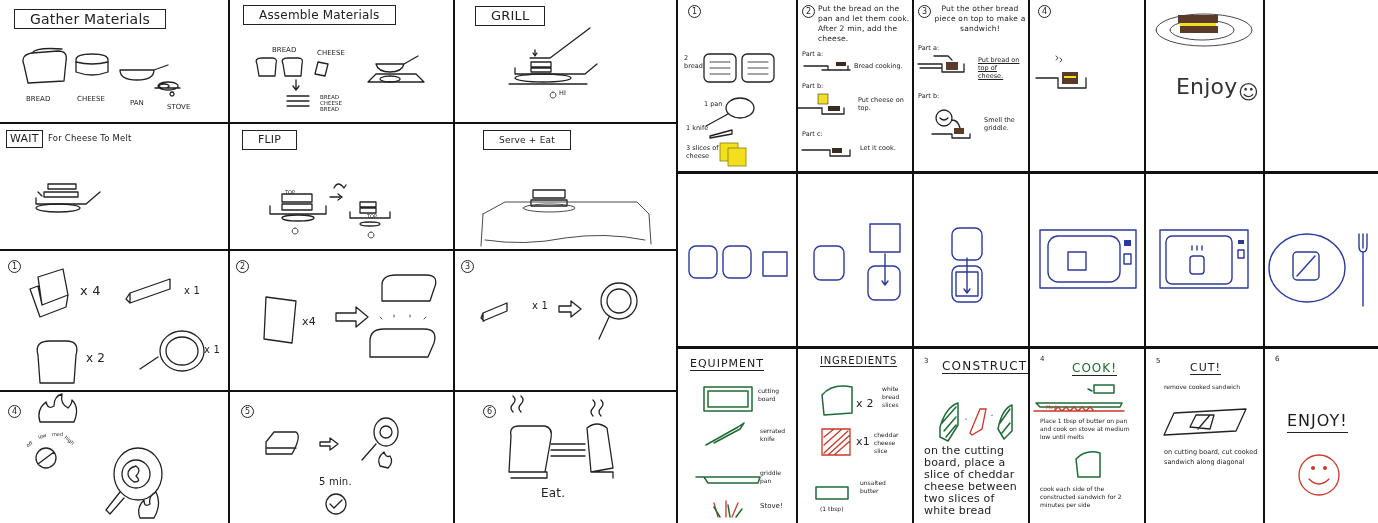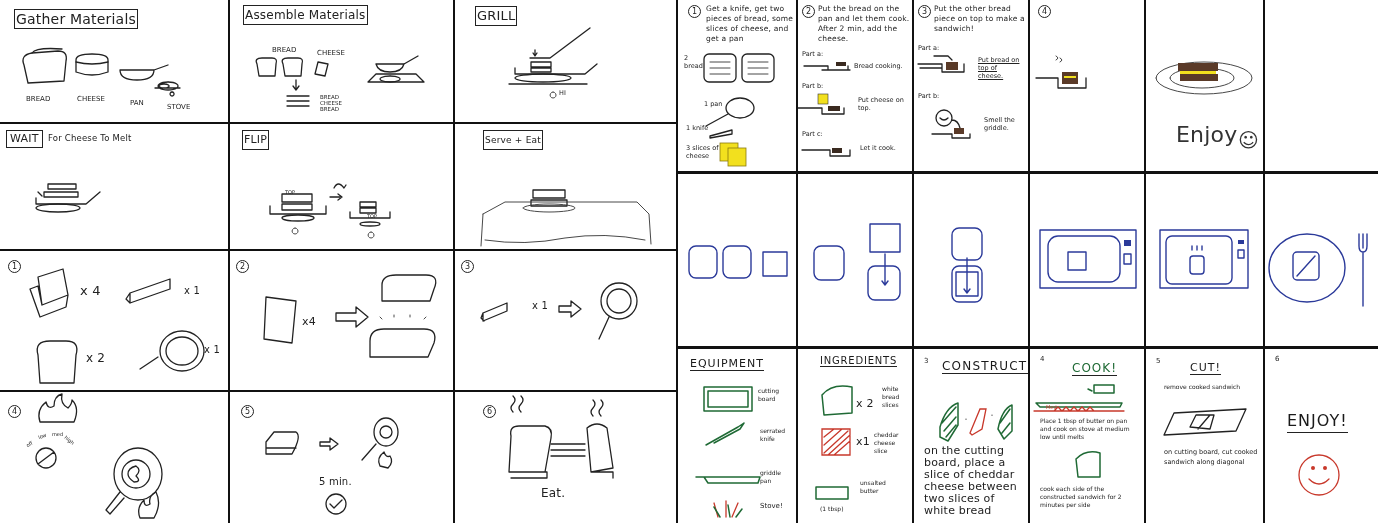--- a/index.html
+++ b/index.html
@@ -7,21 +7,21 @@
   body { position: relative; font-family: "DejaVu Sans", sans-serif; color: #1a1a1a; }
 
   .board { position: absolute; top: 0; height: 523px; background: #fff; }
   #left-board { left: 0; width: 678px; }
   #right-board { left: 678px; width: 700px; }
 
   .panel { position: absolute; background: #fff; overflow: hidden; }
   .grid-line { position: absolute; background: #111; }
 
   .hand { font-family: "DejaVu Sans", sans-serif; letter-spacing: 0.2px; }
-  .title-box { position: absolute; border: 1.3px solid #222; padding: 1px 1px; font-size: 13px; line-height: 16px; color: #222; background: #fff; }
+  .title-box { position: absolute; border: 1.3px solid #222; padding: 1px 15px; font-size: 13px; line-height: 16px; color: #222; background: #fff; }
   .caps { font-size: 7px; color: #222; position: absolute; text-transform: uppercase; }
   .small { position: absolute; font-size: 8px; line-height: 10px; color: #222; }
   .tiny { position: absolute; font-size: 6.5px; line-height: 8px; color: #222; }
   .num { position: absolute; font-size: 9px; color: #222; }
   .num-circle { position: absolute; width: 13px; height: 13px; border: 1px solid #222; border-radius: 50%; font-size: 8px; line-height: 11px; text-align: center; color: #222; }
 
   svg { position: absolute; overflow: visible; }
   .ink { stroke: #222; fill: none; stroke-width: 1.3; stroke-linecap: round; stroke-linejoin: round; }
   .ink-thin { stroke: #333; fill: none; stroke-width: 0.9; stroke-linecap: round; }
   .blue { stroke: #2b3a9a; fill: none; stroke-width: 1.4; stroke-linecap: round; stroke-linejoin: round; }
@@ -201,21 +201,20 @@
   <div class="grid-line" style="left:0;top:122px;width:678px;height:2px;"></div>
   <div class="grid-line" style="left:0;top:249px;width:678px;height:2px;"></div>
   <div class="grid-line" style="left:0;top:390px;width:678px;height:2px;"></div>
   <div class="grid-line" style="left:676px;top:0;width:3px;height:523px;"></div>
 </div>
 
 <div id="right-board" class="board">
 
   <div class="panel" style="left:2px;top:0;width:116px;height:171px;">
     <div class="num-circle" style="left:8px;top:5px;">1</div>
-    <div class="small hand" style="left:26px;top:4px;width:88px;font-size:7.5px;line-height:10px;">Get a knife, get two pieces of bread, some slices of cheese, and get a pan</div>
     <svg width="116" height="171">
       <rect class="ink" x="24" y="54" width="32" height="28" rx="5"></rect>
       <rect class="ink" x="62" y="54" width="32" height="28" rx="5"></rect>
       <path class="ink-thin" d="M30 62 l20 0 M30 68 l20 0 M30 74 l20 0 M68 62 l20 0 M68 68 l20 0 M68 74 l20 0"></path>
       <path class="ink" d="M46 108 a14 10 0 1 0 28 0 a14 10 0 1 0 -28 0 M48 114 l-22 12"></path>
       <path class="ink" d="M30 136 l22 -6 l0 4 l-22 4 z"></path>
       <rect x="40" y="143" width="18" height="18" fill="#f2e01e" stroke="#8a7a10" stroke-width="0.8"></rect>
       <rect x="48" y="148" width="18" height="18" fill="#f2e01e" stroke="#8a7a10" stroke-width="0.8"></rect>
     </svg>
     <div class="tiny" style="left:4px;top:54px;width:20px;">2 bread</div>
@@ -239,21 +238,21 @@
       <rect x="20" y="94" width="10" height="10" fill="#f2e01e" stroke="#333" stroke-width="0.6"></rect>
       <path class="ink" d="M0 108 l24 0 l0 6 l22 0 l0 -6"></path>
       <rect x="30" y="106" width="12" height="5" fill="#3a2a20"></rect>
       <path class="ink" d="M4 150 l28 0 l0 6 l20 0 l0 -6"></path>
       <rect x="34" y="148" width="10" height="5" fill="#3a2a20"></rect>
     </svg>
   </div>
 
   <div class="panel" style="left:236px;top:0;width:114px;height:171px;">
     <div class="num-circle" style="left:4px;top:5px;">3</div>
-    <div class="small hand" style="left:20px;top:4px;width:92px;font-size:7.5px;line-height:10px;">Put the other bread piece on top to make a sandwich!</div>
+    <div class="small hand" style="left:20px;top:4px;width:92px;font-size:7.5px;line-height:10px;text-align:center;">Put the other bread piece on top to make a sandwich!</div>
     <div class="tiny" style="left:4px;top:44px;">Part a:</div>
     <div class="tiny" style="left:64px;top:56px;width:44px;text-decoration:underline;">Put bread on top of cheese.</div>
     <div class="tiny" style="left:4px;top:92px;">Part b:</div>
     <div class="tiny" style="left:70px;top:116px;width:40px;">Smell the griddle.</div>
     <svg width="114" height="171">
       <path class="ink" d="M4 64 l24 0 l0 8 l22 0 l0 -8 M6 68 l22 0"></path>
       <rect x="32" y="62" width="12" height="8" fill="#5a3a28"></rect>
       <path class="ink" d="M20 56 l14 0 l4 4"></path>
       <path class="ink" d="M22 118 a8 8 0 1 0 16 0 a8 8 0 1 0 -16 0 M26 118 q4 4 8 0 M38 120 q6 0 8 8"></path>
       <path class="ink" d="M18 134 l20 0 l0 4 l18 0 l0 -4"></path>
@@ -264,21 +263,21 @@
   <div class="panel" style="left:352px;top:0;width:114px;height:171px;">
     <div class="num-circle" style="left:8px;top:5px;">4</div>
     <svg width="114" height="171">
       <path class="ink-thin" d="M26 60 q4 -2 0 -4 M30 62 q4 -2 0 -4"></path>
       <path class="ink" d="M6 78 l22 0 l0 10 l28 0 l0 -10"></path>
       <rect x="32" y="72" width="16" height="12" fill="#5a3a28"></rect>
       <rect x="34" y="76" width="12" height="2" fill="#f2e01e"></rect>
     </svg>
   </div>
 
-  <div class="panel" style="left:468px;top:0;width:117px;height:205px;margin-top:48px;">
+  <div class="panel" style="left:468px;top:0;width:117px;height:205px;">
     <svg width="117" height="171">
       <path class="ink-thin" d="M10 30 a48 16 0 1 0 96 0 a48 16 0 1 0 -96 0 M24 30 a32 10 0 1 0 64 0 a32 10 0 1 0 -64 0"></path>
       <rect x="32" y="15" width="40" height="8" fill="#5a3a28"></rect>
       <rect x="34" y="23" width="36" height="3" fill="#f2e01e"></rect>
       <rect x="34" y="26" width="38" height="7" fill="#5a3a28"></rect>
     </svg>
     <div class="hand" style="position:absolute;left:30px;top:74px;font-size:22px;color:#333;">Enjoy</div>
     <div style="position:absolute;left:92px;top:80px;font-size:20px;color:#333;">☺</div>
   </div>
 

